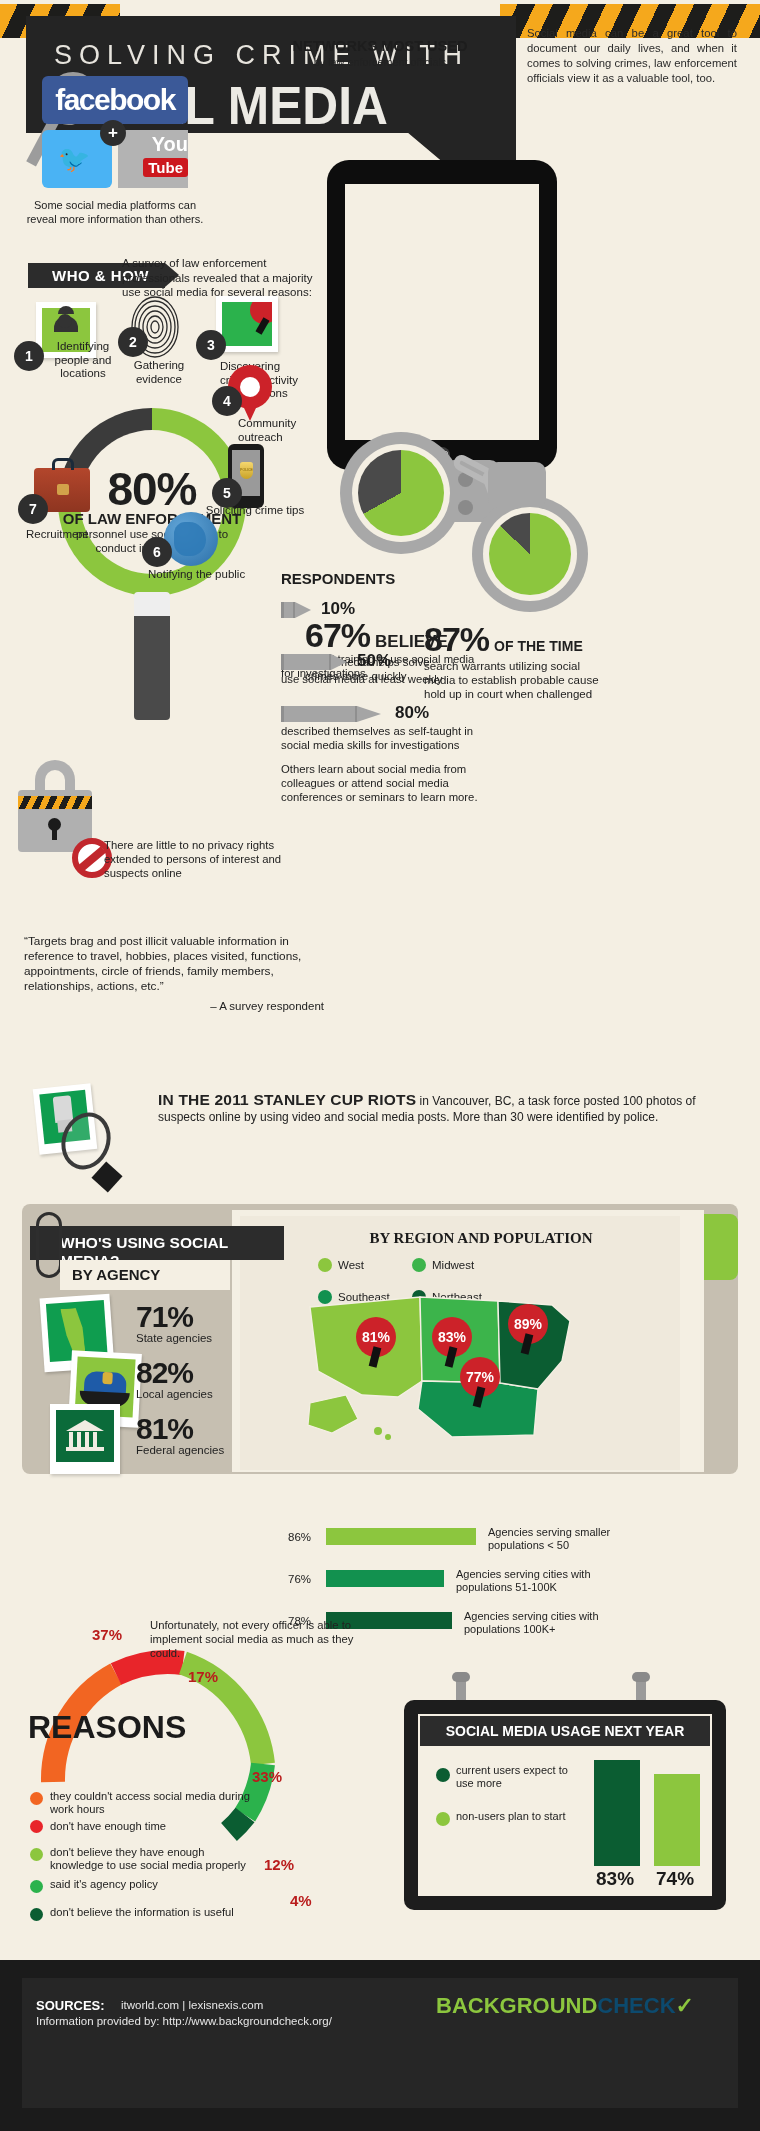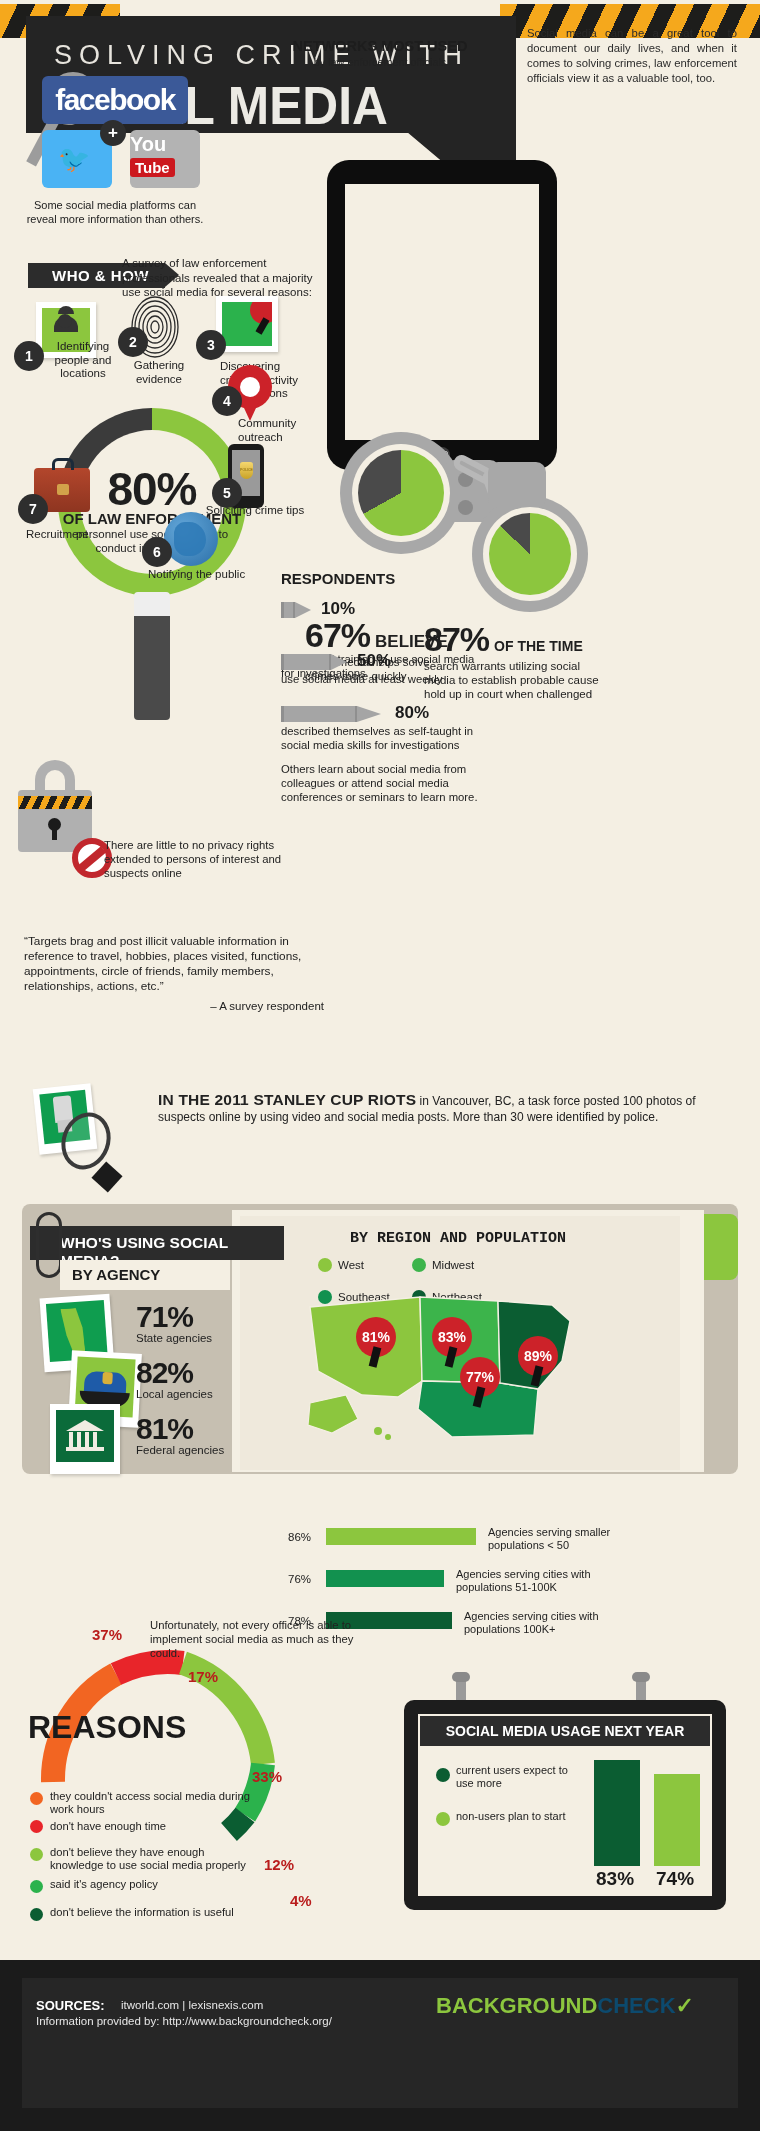--- a/index.html
+++ b/index.html
@@ -169,21 +169,21 @@
     font-family:"Liberation Sans Narrow","Liberation Sans",sans-serif; }
   #net-sub { position:absolute; left:0; width:100%; top:56px; text-align:center;
     font-size:10.8px; color:#222; }
   #fb { position:absolute; left:42px; top:76px; width:146px; height:48px;
     background:#3b5998; border-radius:6px; color:#fff; font-weight:bold;
     font-size:30px; line-height:48px; text-align:center; letter-spacing:-1.5px; }
   #tw { position:absolute; left:42px; top:130px; width:70px; height:58px;
     background:#4ab3f4; border-radius:6px; }
   #tw .bird { position:absolute; left:16px; top:18px; font-size:26px; color:#fff; line-height:22px; }
   #yt { position:absolute; left:118px; top:130px; width:70px; height:58px;
-    background:#b3b3b3; border-radius:6px; text-align:left;margin-left:12px; }
+    background:#b3b3b3; border-radius:0; text-align:right; }
   #yt .you { color:#fff; font-weight:bold; font-size:20px; line-height:28px;
     font-family:"Liberation Sans Narrow","Liberation Sans",sans-serif; }
   #yt .tube { display:inline-block; background:#cc181e; color:#fff; font-weight:bold;
     font-size:15px; padding:1px 5px; border-radius:3px;
     font-family:"Liberation Sans Narrow","Liberation Sans",sans-serif; }
   #plus { position:absolute; left:100px; top:120px; width:26px; height:26px; border-radius:50%;
     background:#2e2e2e; color:#fff; text-align:center; line-height:25px; font-size:17px; font-weight:bold; }
   #net-note { position:absolute; left:22px; width:186px; top:198px; text-align:center;
     font-size:11px; line-height:14px; color:#222; }
 
@@ -305,23 +305,23 @@
   #ph-fed { left:50px; top:1404px; width:70px; height:70px; }
   #ph-fed .img { width:58px; height:52px; background:#0b6b3a; position:relative; }
   #ph-fed .bldg { position:absolute; left:10px; top:10px; width:38px; height:30px; }
   #ph-fed .roof { position:absolute; left:0; top:0; width:0; height:0;
      border-left:19px solid transparent; border-right:19px solid transparent; border-bottom:11px solid #f0ece2; }
   #ph-fed .cols { position:absolute; left:3px; top:12px; width:32px; height:16px;
      background: repeating-linear-gradient(90deg,#f0ece2 0 4px, transparent 4px 8px); }
   #ph-fed .base { position:absolute; left:0; top:27px; width:38px; height:4px; background:#f0ece2; }
 
   
-  #map-title { position:absolute; left:258px; top:1230px; width:400px; text-align:center;
+  #map-title { position:absolute; left:281px; top:1230px; width:400px; text-align:center;
     font-size:15px; font-weight:bold; color:#1b1b1b;
-    font-family:Liberation Mono, monospace; }
+    font-family:Liberation Serif, serif; }
   .legend-item { position:absolute; font-size:11.5px; color:#222; }
   .legend-dot { position:absolute; width:14px; height:14px; border-radius:50%; }
   #usmap { position:absolute; left:302px; top:1285px; width:330px; height:175px; }
   .mpin { position:absolute; width:40px; height:52px; }
   .mpin .circ { width:40px; height:40px; border-radius:50%; background:#cc2229; color:#fff;
     font-size:14px; font-weight:bold; text-align:center; line-height:40px;
     font-family:"Liberation Sans Narrow","Liberation Sans",sans-serif; }
   .mpin .stem { position:absolute; left:15px; top:30px; width:8px; height:20px; background:#111; transform:rotate(14deg); }
 
   .hbar-row { position:absolute; }
@@ -599,21 +599,21 @@
       <circle cx="86" cy="152" r="3" fill="#8cc63e"></circle>
   </svg>
   <div class="mpin" style="left:356px; top:1317px;">
     <div class="circ">81%</div>
       <div class="stem"></div>
   </div>
   <div class="mpin" style="left:432px; top:1317px;">
     <div class="circ">83%</div>
       <div class="stem"></div>
   </div>
-  <div class="mpin" style="left:508px; top:1336px;margin-left:10px;">
+  <div class="mpin" style="left:508px; top:1304px;">
     <div class="circ">89%</div>
       <div class="stem"></div>
   </div>
   <div class="mpin" style="left:460px; top:1357px;">
     <div class="circ">77%</div>
       <div class="stem"></div>
   </div>
 
   <div class="hbar-row" style="left:288px; top:1528px; width:400px;">
     <div class="v">86%</div>

